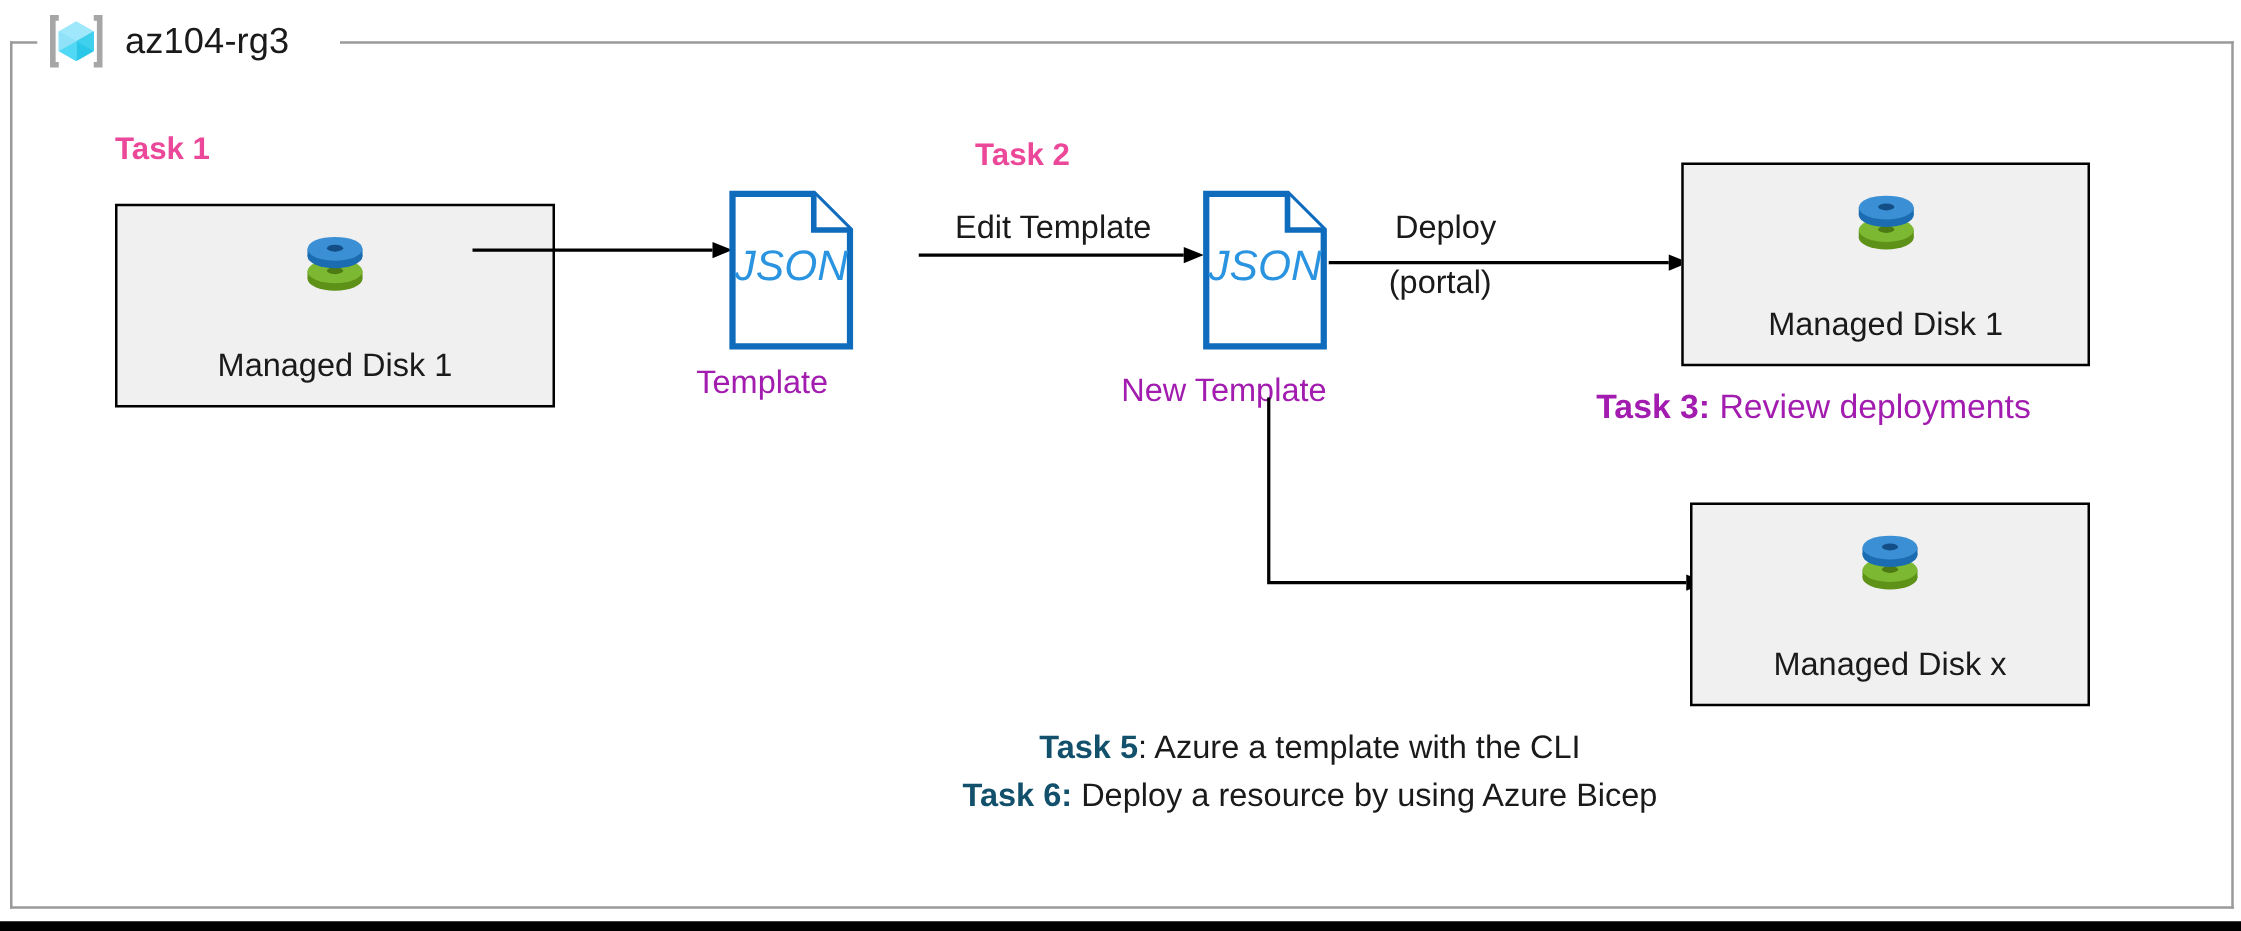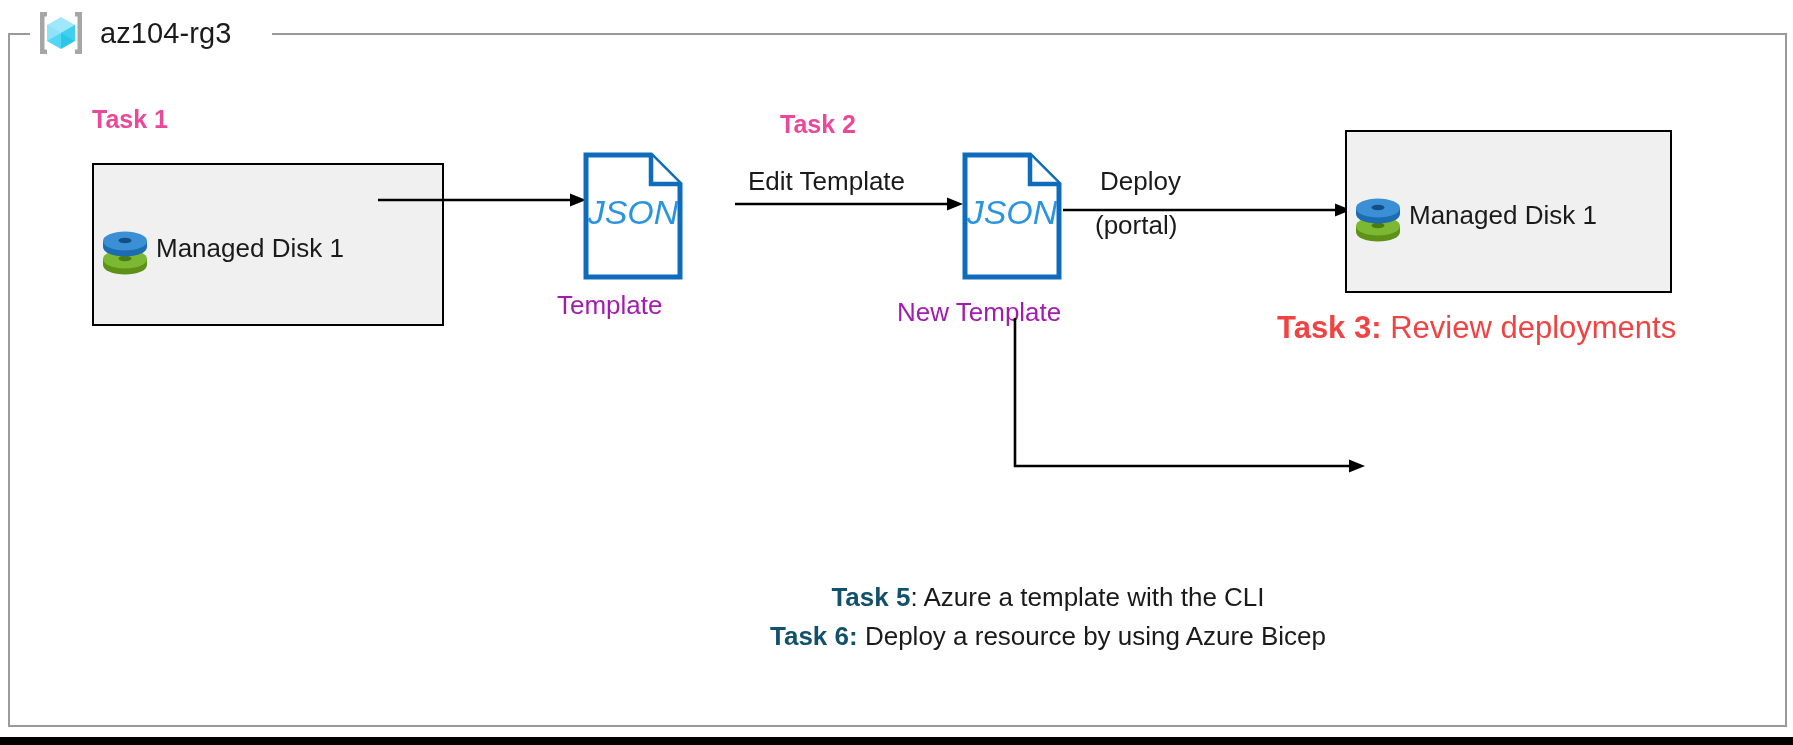--- a/index.html
+++ b/index.html
@@ -72,23 +72,24 @@
   }
   #task1-heading { left: 92px; top: 105px; }
   #task2-heading { left: 780px; top: 110px; }
 
   
   .disk-box {
     position: absolute;
     background: #f0f0f0;
     border: 2px solid #000000;
     display: flex;
-    flex-direction: row;
+    flex-direction: column;
     align-items: center;
     justify-content: flex-start;
+    gap: 28px;
   }
   .disk-box .disk-icon { margin-top: 14px; }
   .disk-box .disk-label {
     font-size: 26px;
     color: #1a1a1a;
     margin-top: 8px;
     white-space: nowrap;
   }
   #disk-box-1 { left: 92px;   top: 163px; width: 352px; height: 163px; }
   #disk-box-2 { left: 1345px; top: 130px; width: 327px; height: 163px; }
@@ -121,31 +122,32 @@
   #arrow-deploy-portal    { left: 1063px; top: 203px; }
   #arrow-branch-down      { left: 1013px; top: 318px; }
 
   
   .arrow-label {
     position: absolute;
     font-size: 26px;
     color: #1a1a1a;
     white-space: nowrap;
     line-height: 1.05;
+    margin-left: 16px;
   }
   #label-edit-template { left: 748px;  top: 168px; }
   #label-deploy        { left: 1100px; top: 168px; }
   #label-portal        { left: 1095px; top: 212px; }
 
   
   #task3-line {
     position: absolute;
     left: 1277px; top: 310px;
-    font-size: 31px;
-    color: #ef4444;
+    font-size: 27px;
+    color: #a21caf;
     white-space: nowrap;
   }
   #task3-line .tk { font-weight: bold; }
 
   
   #task-list {
     position: absolute;
     left: 770px;
     top: 580px;
     display: flex;
@@ -289,20 +291,35 @@
     <span class="tk">Task 3:</span><span> Review deployments</span>
   </div>
 
   <div id="arrow-branch-down" class="connector">
     <svg width="355" height="160" viewBox="0 0 355 160">
       <polyline points="2,0 2,148 336,148" fill="none" stroke="#000000" stroke-width="2.6"></polyline>
       <polygon points="336,141.5 352,148 336,154.5" fill="#000000"></polygon>
     </svg>
   </div>
 
+  <div id="disk-box-3" class="disk-box">
+    <div class="disk-icon">
+      <svg width="62" height="62" viewBox="0 0 62 62">
+        <ellipse cx="31" cy="44" rx="22" ry="9.5" fill="#5d9117"></ellipse>
+        <rect x="9" y="38" width="44" height="6" fill="#5d9117"></rect>
+        <ellipse cx="31" cy="38" rx="22" ry="9.5" fill="#7cb832"></ellipse>
+        <ellipse cx="31" cy="37.5" rx="6.5" ry="2.8" fill="#4d7a12"></ellipse>
+        <ellipse cx="31" cy="26" rx="22" ry="9.5" fill="#1b6cb0"></ellipse>
+        <rect x="9" y="20" width="44" height="6" fill="#1b6cb0"></rect>
+        <ellipse cx="31" cy="20" rx="22" ry="9.5" fill="#3b8fd4"></ellipse>
+        <ellipse cx="31" cy="19.5" rx="6.5" ry="2.8" fill="#134f86"></ellipse>
+      </svg>
+    </div>
+    <div class="disk-label">Managed Disk x</div>
+  </div>
 
   <div id="task-list">
     <div class="task-list-row">
       <span class="tk">Task 5</span><span class="tk-sep-black">:</span><span> Azure a template with the CLI</span>
     </div>
     <div class="task-list-row">
       <span class="tk">Task 6:</span><span> Deploy a resource by using Azure Bicep</span>
     </div>
   </div>
 

